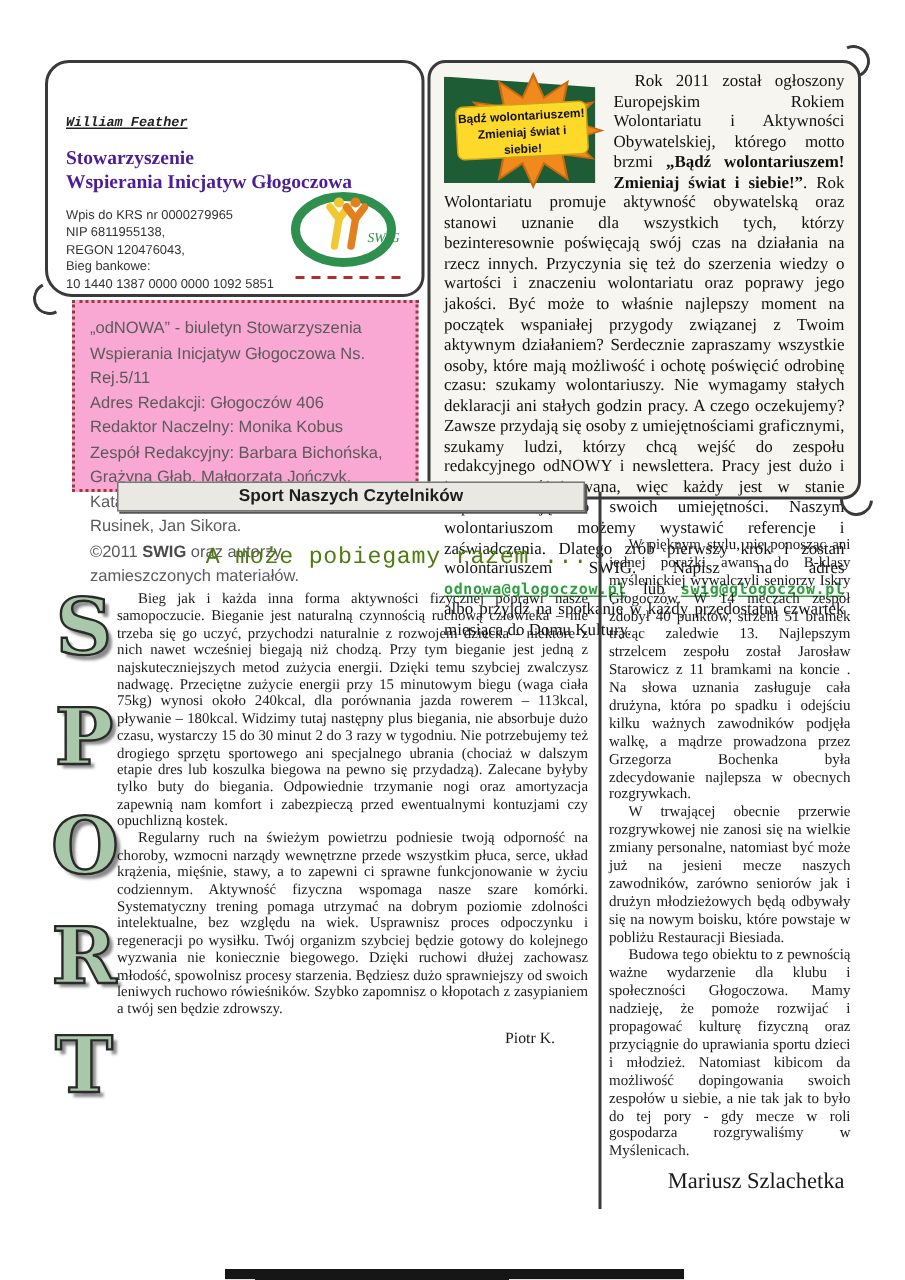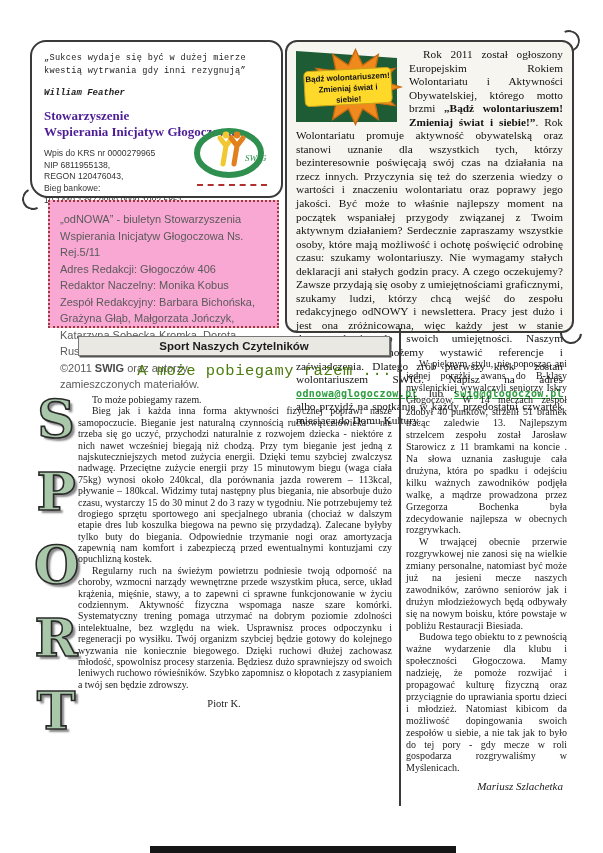--- a/index.html
+++ b/index.html
@@ -6,21 +6,21 @@
   #page{position:relative;width:603px;height:853px;background:#ffffff;overflow:hidden;
         font-family:"Liberation Serif",serif;color:#1a1a1a;}
 
   
   .masthead{position:absolute;left:30px;top:40px;width:253px;height:158px;
             border:2px solid #3a3a3a;border-radius:16px 14px 14px 18px;background:#fff;
             padding:10px 12px;box-sizing:border-box;}
   .masthead .quote{font-family:"Liberation Mono",monospace;font-size:8.6px;line-height:1.55;
                    color:#222;letter-spacing:.3px;white-space:pre-line;}
   .masthead .quote-author{font-family:"Liberation Mono",monospace;font-size:9px;font-weight:bold;
-                   font-style:italic;margin-top:9px;color:#222;}
+                   font-style:italic;margin-top:25px;color:#222;text-decoration:underline;}
   .masthead .orgname{font-family:"Liberation Serif",serif;font-weight:bold;font-size:13px;
                    margin-top:10px;line-height:1.25;color:#4c1d95;}
   .masthead .reg{font-family:"Liberation Sans",sans-serif;font-size:8.6px;line-height:1.35;
                    margin-top:8px;color:#333;width:155px;}
   .swig-logo{position:absolute;right:10px;bottom:16px;width:78px;height:52px;}
   .swig-logo .dash{position:absolute;left:4px;bottom:-6px;width:70px;border-bottom:2px dashed #b03030;}
 
   
   .imprint{position:absolute;left:48px;top:200px;width:231px;height:128px;
            border:2px dotted #9a3a3a;background:#f9a8d4;padding:9px 10px;box-sizing:border-box;
@@ -47,57 +47,56 @@
              border:1px solid #c9a11a;border-radius:5px;transform:rotate(-3deg);
              font-family:"Liberation Sans",sans-serif;font-weight:bold;font-size:8px;line-height:1.4;
              text-align:center;color:#111;padding-top:2px;box-sizing:border-box;}
   .volunteer p{margin:0;text-indent:14px;}
   .volunteer .email{color:#2f9e3f;font-family:"DejaVu Sans Mono",monospace;font-size:10px;
              letter-spacing:.4px;text-decoration:underline;font-weight:bold;}
 
   
   .hdrbox{position:absolute;height:20px;background:#e9e8e3;border:1px solid #777;
           box-shadow:1.5px 1.5px 0 #555;box-sizing:border-box;text-align:center;}
-  .hdr-sport{left:78px;top:336px;width:312px;font-family:"Liberation Sans",sans-serif;
+  .hdr-sport{left:78px;top:321px;width:312px;font-family:"Liberation Sans",sans-serif;
              font-weight:bold;font-size:11.5px;line-height:18px;color:#1d1d1d;}
   .hdr-iskra{left:408px;top:331px;width:157px;font-family:"Liberation Serif",serif;
              font-size:12.5px;line-height:18px;color:#1d1d1d;}
 
   .vdivider{position:absolute;left:399px;top:328px;width:2px;height:478px;background:#3a3a3a;}
 
   
   .sport-letters{position:absolute;left:34px;top:382px;width:44px;text-align:center;}
   .sport-letters span{display:block;font-family:"DejaVu Serif",serif;font-weight:bold;font-size:52px;
           line-height:73px;color:#a9c8aa;-webkit-text-stroke:1.6px #2a2a2a;
           text-shadow:3px 3px 2px #8a8a8a;}
 
   
   .article{position:absolute;left:78px;top:358px;width:314px;}
   .article h2{font-family:Liberation Mono, monospace;font-weight:normal;font-size:15.5px;
           text-align:right;margin:4px 0 14px 0;color:#4d7c0f;letter-spacing:.5px;}
   .article .lead{font-family:"Liberation Sans",sans-serif;font-weight:bold;font-size:12px;
           line-height:1.35;text-align:justify;letter-spacing:.6px;margin:0 0 4px 0;text-indent:12px;}
   .article p.body{font-size:9.9px;line-height:1.15;text-align:justify;margin:0;text-indent:14px;}
-  .article .sig{font-size:10.5px;text-align:center;padding-right:22px;margin-top:8px;}
+  .article .sig{font-size:10.5px;text-align:right;padding-right:22px;margin-top:8px;}
 
   
   .iskra{position:absolute;left:406px;top:358px;width:161px;}
   .iskra p{font-size:10px;line-height:1.19;text-align:justify;margin:0;text-indent:13px;}
-  .iskra .sig{font-size:11px;font-style:italic;text-align:right;padding-right:4px;margin-top:6px;}
+  .iskra .sig{font-size:15px;text-align:right;padding-right:4px;margin-top:6px;}
 
   
   .footer-bar{position:absolute;left:150px;top:846px;width:306px;height:7px;background:#161616;}
 </style>
 </head>
 <body>
 
 <div id="page">
 
   <div class="masthead">
-    <div class="quote">„Sukces wydaje się być w dużej mierze kwestią wytrwania gdy inni rezygnują”</div>
     <div class="quote-author">William Feather</div>
     <div class="orgname">
       <span>Stowarzyszenie</span><br>
       <span>Wspierania Inicjatyw Głogoczowa</span>
     </div>
     <div class="reg">
       <span>Wpis do KRS nr 0000279965</span><br>
       <span>NIP 6811955138,</span><br>
       <span>REGON 120476043,</span><br>
       <span>Bieg bankowe:</span><br>
@@ -148,21 +147,20 @@
   <div class="sport-letters">
     <span>S</span>
     <span>P</span>
     <span>O</span>
     <span>R</span>
     <span>T</span>
   </div>
 
   <div class="article">
     <h2>A może pobiegamy razem ...</h2>
-    <p class="body">To może pobiegamy razem.</p>
     <p class="body">Bieg jak i każda inna forma aktywności fizycznej poprawi nasze samopoczucie. Bieganie jest naturalną czynnością ruchową człowieka – nie trzeba się go uczyć, przychodzi naturalnie z rozwojem dziecka - niektóre z nich nawet wcześniej biegają niż chodzą. Przy tym bieganie jest jedną z najskuteczniejszych metod zużycia energii. Dzięki temu szybciej zwalczysz nadwagę. Przeciętne zużycie energii przy 15 minutowym biegu (waga ciała 75kg) wynosi około 240kcal, dla porównania jazda rowerem – 113kcal, pływanie – 180kcal. Widzimy tutaj następny plus biegania, nie absorbuje dużo czasu, wystarczy 15 do 30 minut 2 do 3 razy w tygodniu. Nie potrzebujemy też drogiego sprzętu sportowego ani specjalnego ubrania (chociaż w dalszym etapie dres lub koszulka biegowa na pewno się przydadzą). Zalecane byłyby tylko buty do biegania. Odpowiednie trzymanie nogi oraz amortyzacja zapewnią nam komfort i zabezpieczą przed ewentualnymi kontuzjami czy opuchlizną kostek.</p>
     <p class="body">Regularny ruch na świeżym powietrzu podniesie twoją odporność na choroby, wzmocni narządy wewnętrzne przede wszystkim płuca, serce, układ krążenia, mięśnie, stawy, a to zapewni ci sprawne funkcjonowanie w życiu codziennym. Aktywność fizyczna wspomaga nasze szare komórki. Systematyczny trening pomaga utrzymać na dobrym poziomie zdolności intelektualne, bez względu na wiek. Usprawnisz proces odpoczynku i regeneracji po wysiłku. Twój organizm szybciej będzie gotowy do kolejnego wyzwania nie koniecznie biegowego. Dzięki ruchowi dłużej zachowasz młodość, spowolnisz procesy starzenia. Będziesz dużo sprawniejszy od swoich leniwych ruchowo rówieśników. Szybko zapomnisz o kłopotach z zasypianiem a twój sen będzie zdrowszy.</p>
     <div class="sig">Piotr K.</div>
   </div>
 
   <div class="iskra">
     <p>W pięknym stylu, nie ponosząc ani jednej porażki awans do B-klasy myślenickiej wywalczyli seniorzy Iskry Głogoczów. W 14 meczach zespół zdobył 40 punktów, strzelił 51 bramek tracąc zaledwie 13. Najlepszym strzelcem zespołu został Jarosław Starowicz z 11 bramkami na koncie . Na słowa uznania zasługuje cała drużyna, która po spadku i odejściu kilku ważnych zawodników podjęła walkę, a mądrze prowadzona przez Grzegorza Bochenka była zdecydowanie najlepsza w obecnych rozgrywkach.</p>
     <p>W trwającej obecnie przerwie rozgrywkowej nie zanosi się na wielkie zmiany personalne, natomiast być może już na jesieni mecze naszych zawodników, zarówno seniorów jak i drużyn młodzieżowych będą odbywały się na nowym boisku, które powstaje w pobliżu Restauracji Biesiada.</p>
     <p>Budowa tego obiektu to z pewnością ważne wydarzenie dla klubu i społeczności Głogoczowa. Mamy nadzieję, że pomoże rozwijać i propagować kulturę fizyczną oraz przyciągnie do uprawiania sportu dzieci i młodzież. Natomiast kibicom da możliwość dopingowania swoich zespołów u siebie, a nie tak jak to było do tej pory - gdy mecze w roli gospodarza rozgrywaliśmy w Myślenicach.</p>
     <div class="sig">Mariusz Szlachetka</div>

